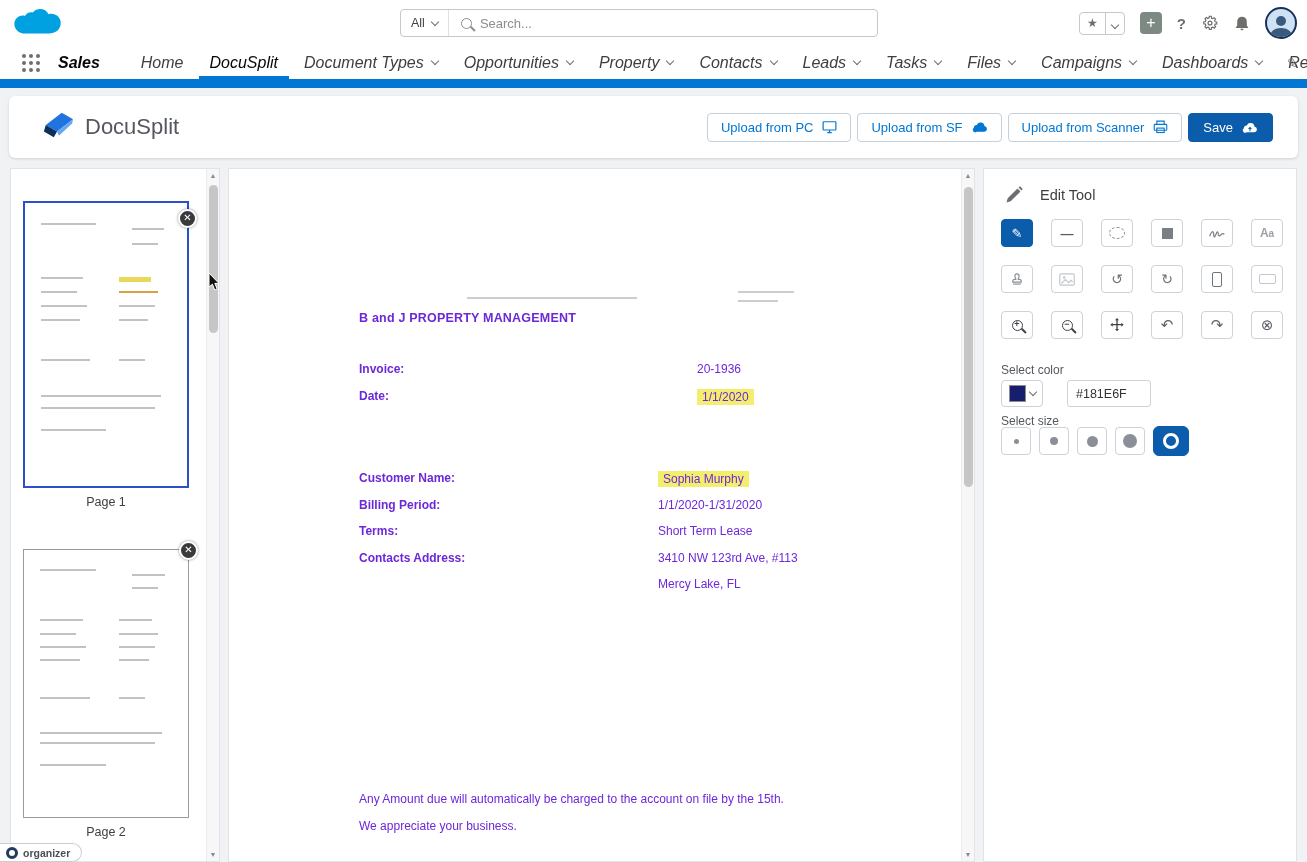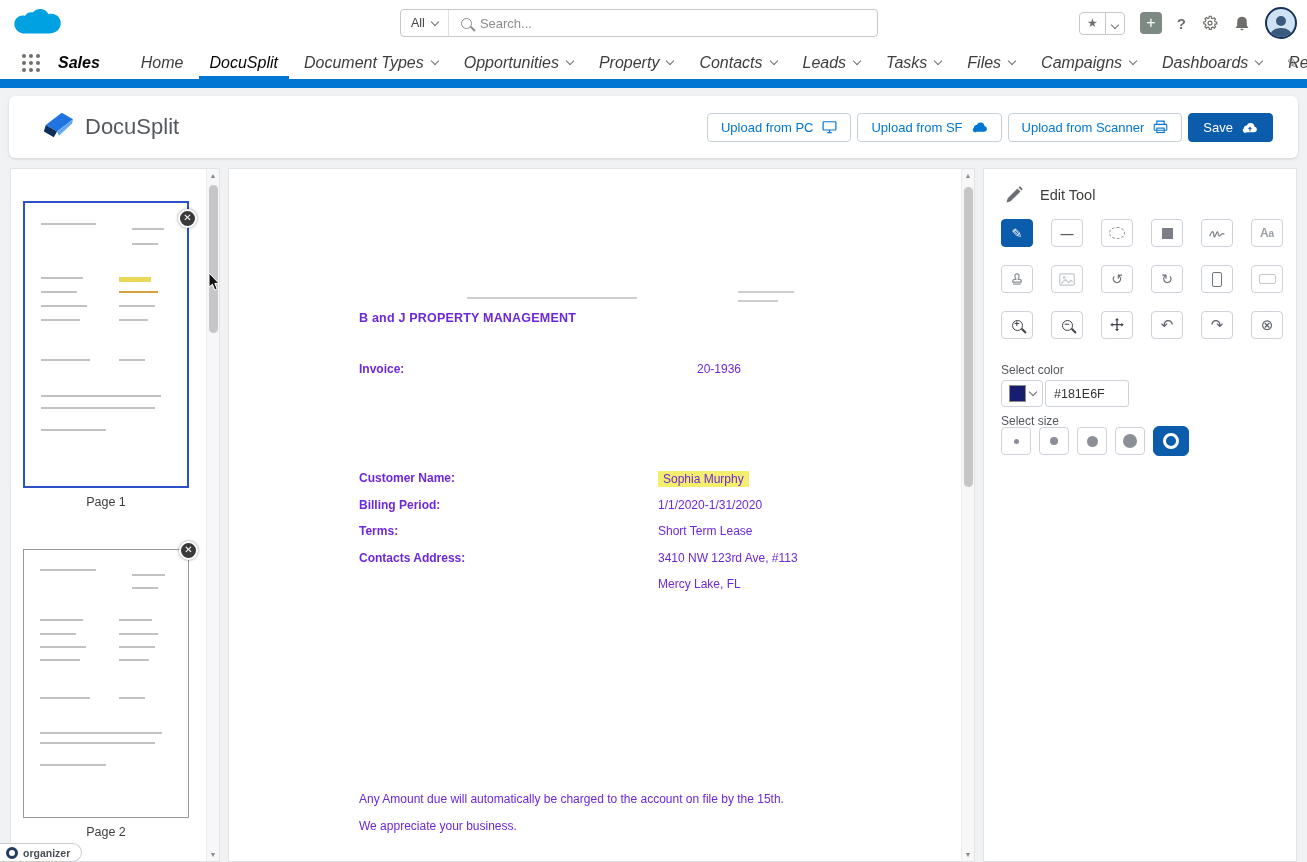--- a/index.html
+++ b/index.html
@@ -97,21 +97,21 @@
   .sq { width:11px; height:11px; background:#7a7f87; }
   .aa { font-size:12px; color:#9aa0a6; font-weight:600; }
   .rot { font-size:14px; color:#6f747c; }
   .curv { font-size:15px; color:#5a5f66; }
   .del { font-size:15px; color:#5a5f66; }
   .portrait { width:10px; height:15px; border:1.5px solid #6f747c; border-radius:2px; }
   .landscape { width:17px; height:10px; border:1.5px solid #c3c7cc; border-radius:2px; }
   .zoomc { color:#3f4349; }
   .lbl { position:absolute; left:17px; font-size:12px; color:#54585e; }
   .lbl-color { top:194px; } .lbl-size { top:245px; }
-  .colorrow { position:absolute; left:17px; top:211px; display:flex; gap:2px; align-items:flex-end; }
+  .colorrow { position:absolute; left:17px; top:211px; display:flex; gap:24px; align-items:flex-end; }
   .swatchbox { width:42px; height:27px; border:1px solid #ced3da; border-radius:4px; display:flex; align-items:center; justify-content:center; gap:4px; background:#fff; cursor:pointer; }
   .swatch { width:17px; height:17px; border:1px solid #8c8c8c; background:#181E6F; }
   .hexinput { width:84px; height:27px; border:1px solid #ced3da; border-radius:3px; font-size:12.5px; color:#333; padding:0 8px; font-family:inherit; }
   .sizerow { position:absolute; left:17px; top:257px; display:flex; gap:8px; align-items:center; }
   .sizebtn { width:30px; height:28px; border:1px solid #ced3da; border-radius:4px; background:#fff; display:flex; align-items:center; justify-content:center; cursor:pointer; padding:0; }
   .dot { border-radius:50%; background:#8a8f98; }
   .d1{width:5px;height:5px;} .d2{width:8px;height:8px;} .d3{width:11px;height:11px;} .d4{width:14px;height:14px;}
   .sizebtn.sel { width:36px; height:30px; background:#0b5cab; border-color:#0b5cab; border-radius:6px; }
   .donut { width:16px; height:16px; border:3.5px solid #fff; border-radius:50%; background:transparent; }
 
@@ -346,20 +346,24 @@
       <div class="art" style="left:238px;top:128px;width:170px;"></div>
       <div class="art" style="left:509px;top:122px;width:56px;"></div>
       <div class="art" style="left:509px;top:131px;width:40px;"></div>
 
       <div class="company">B and J PROPERTY MANAGEMENT</div>
 
       <div class="drow" style="top:193px;">
         <span class="dlabel">Invoice:</span>
         <span class="dval c1">20-1936</span>
       </div>
+      <div class="drow" style="top:220px;">
+        <span class="dlabel">Date:</span>
+        <span class="dval c1 hl" style="background: rgb(243, 238, 110);">1/1/2020</span>
+      </div>
       <div class="drow" style="top:302px;">
         <span class="dlabel">Customer Name:</span>
         <span class="dval c2 hl" style="background: rgb(243, 238, 110);">Sophia Murphy</span>
       </div>
       <div class="drow" style="top:329px;">
         <span class="dlabel">Billing Period:</span>
         <span class="dval c2">1/1/2020-1/31/2020</span>
       </div>
       <div class="drow" style="top:355px;">
         <span class="dlabel">Terms:</span>

